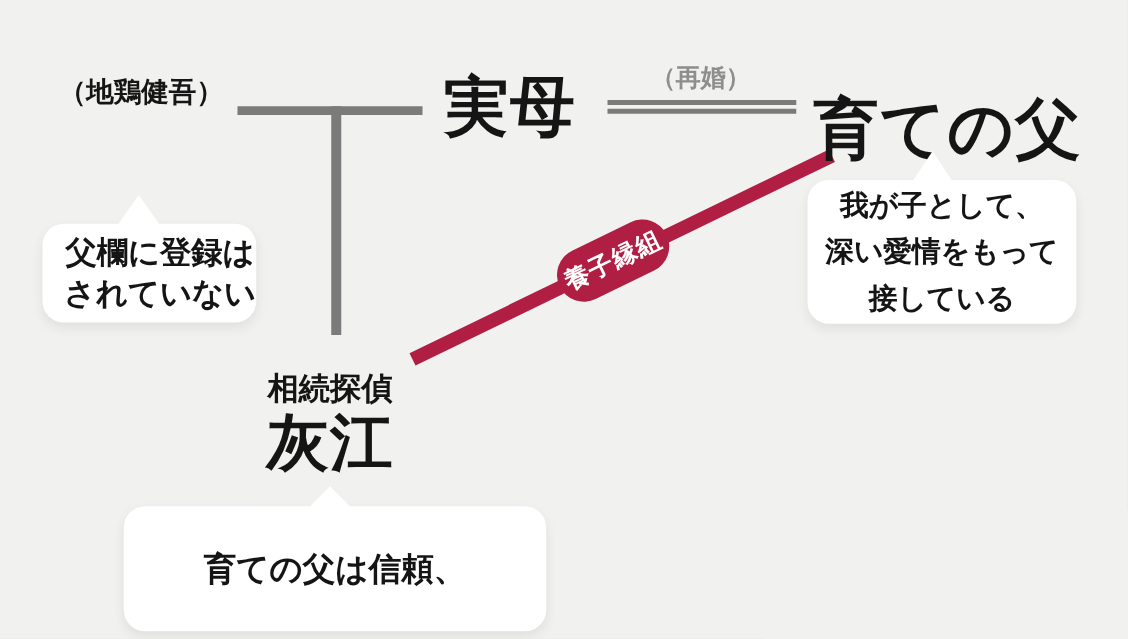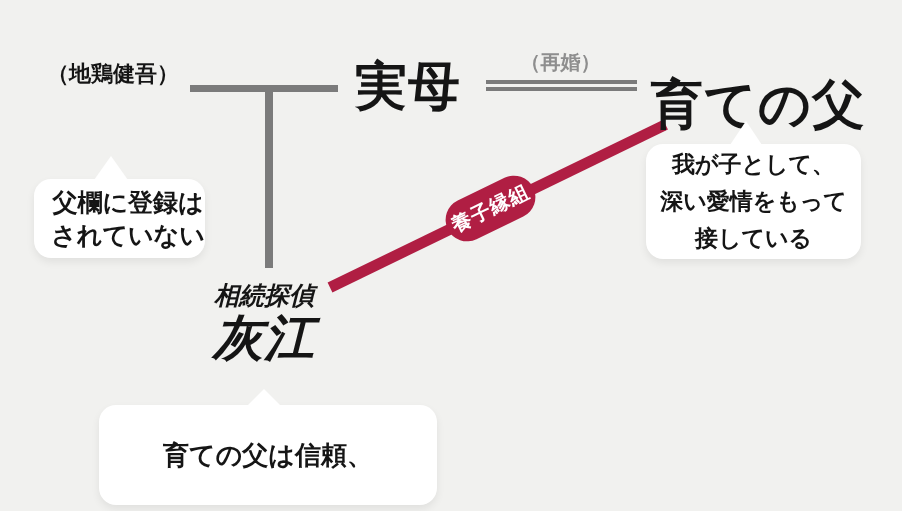--- a/index.html
+++ b/index.html
@@ -34,21 +34,21 @@
   .node-sub {
     font-size: 22px;
     font-weight: 700;
     margin-top: 3px;
     white-space: nowrap;
   }
   .node-bio-father   { left: 33px;  top: 56px;  width: 160px; }
   .node-bio-mother   { left: 352px; top: 58px;  width: 112px; }
   .node-foster-father{ left: 648px; top: 56px;  width: 220px; margin-top: 20px; }
 
-  .node-detective { left: 164px; top: 280px; width: 200px; font-style: italic; }
+  .node-detective { left: 164px; top: 296px; width: 200px; }
   .node-detective .node-title {
     font-size: 25px;
     font-weight: 700;
     line-height: 30px;
     white-space: nowrap;
   }
   .node-detective .node-label { font-size: 50px; margin-top: 1px; }
 
   
   .edge-label {

